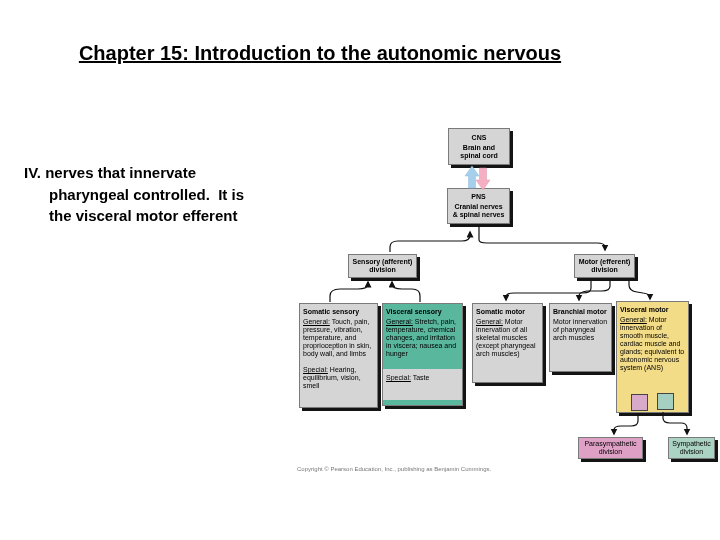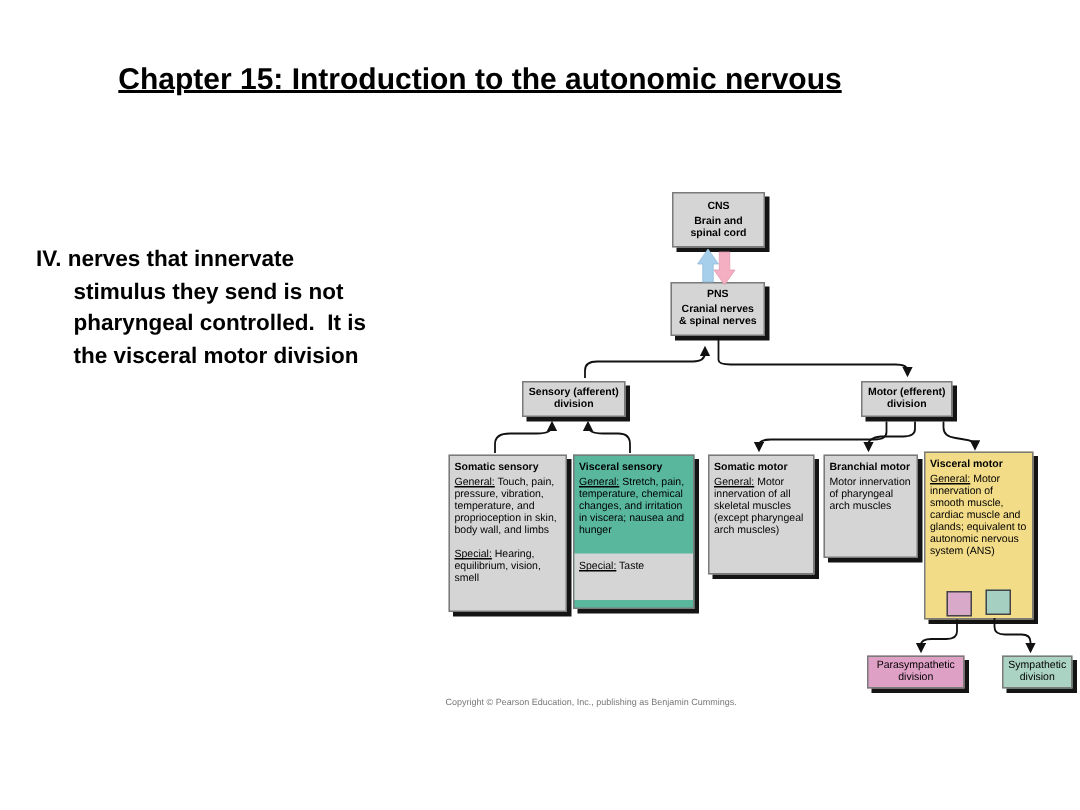--- a/index.html
+++ b/index.html
@@ -47,23 +47,22 @@
 <body>
 
 <div class="slide">
 
   <div class="title">
       <div>Chapter 15: Introduction to the autonomic nervous</div>
     </div>
 
   <div class="body-text">
       <div>IV. nerves that innervate</div>
-      <div>stimulus they send is not</div>
       <div>pharyngeal controlled.  It is</div>
-      <div>the visceral motor division</div>
+      <div>the visceral motor efferent</div>
     </div>
 
   <div class="bx cbx" style="left:448px;top:128px;width:62px;height:37px;">
     <div class="bt">CNS</div>
     <div>
         <div>Brain and</div>
         <div>spinal cord</div>
       </div>
   </div>
 

